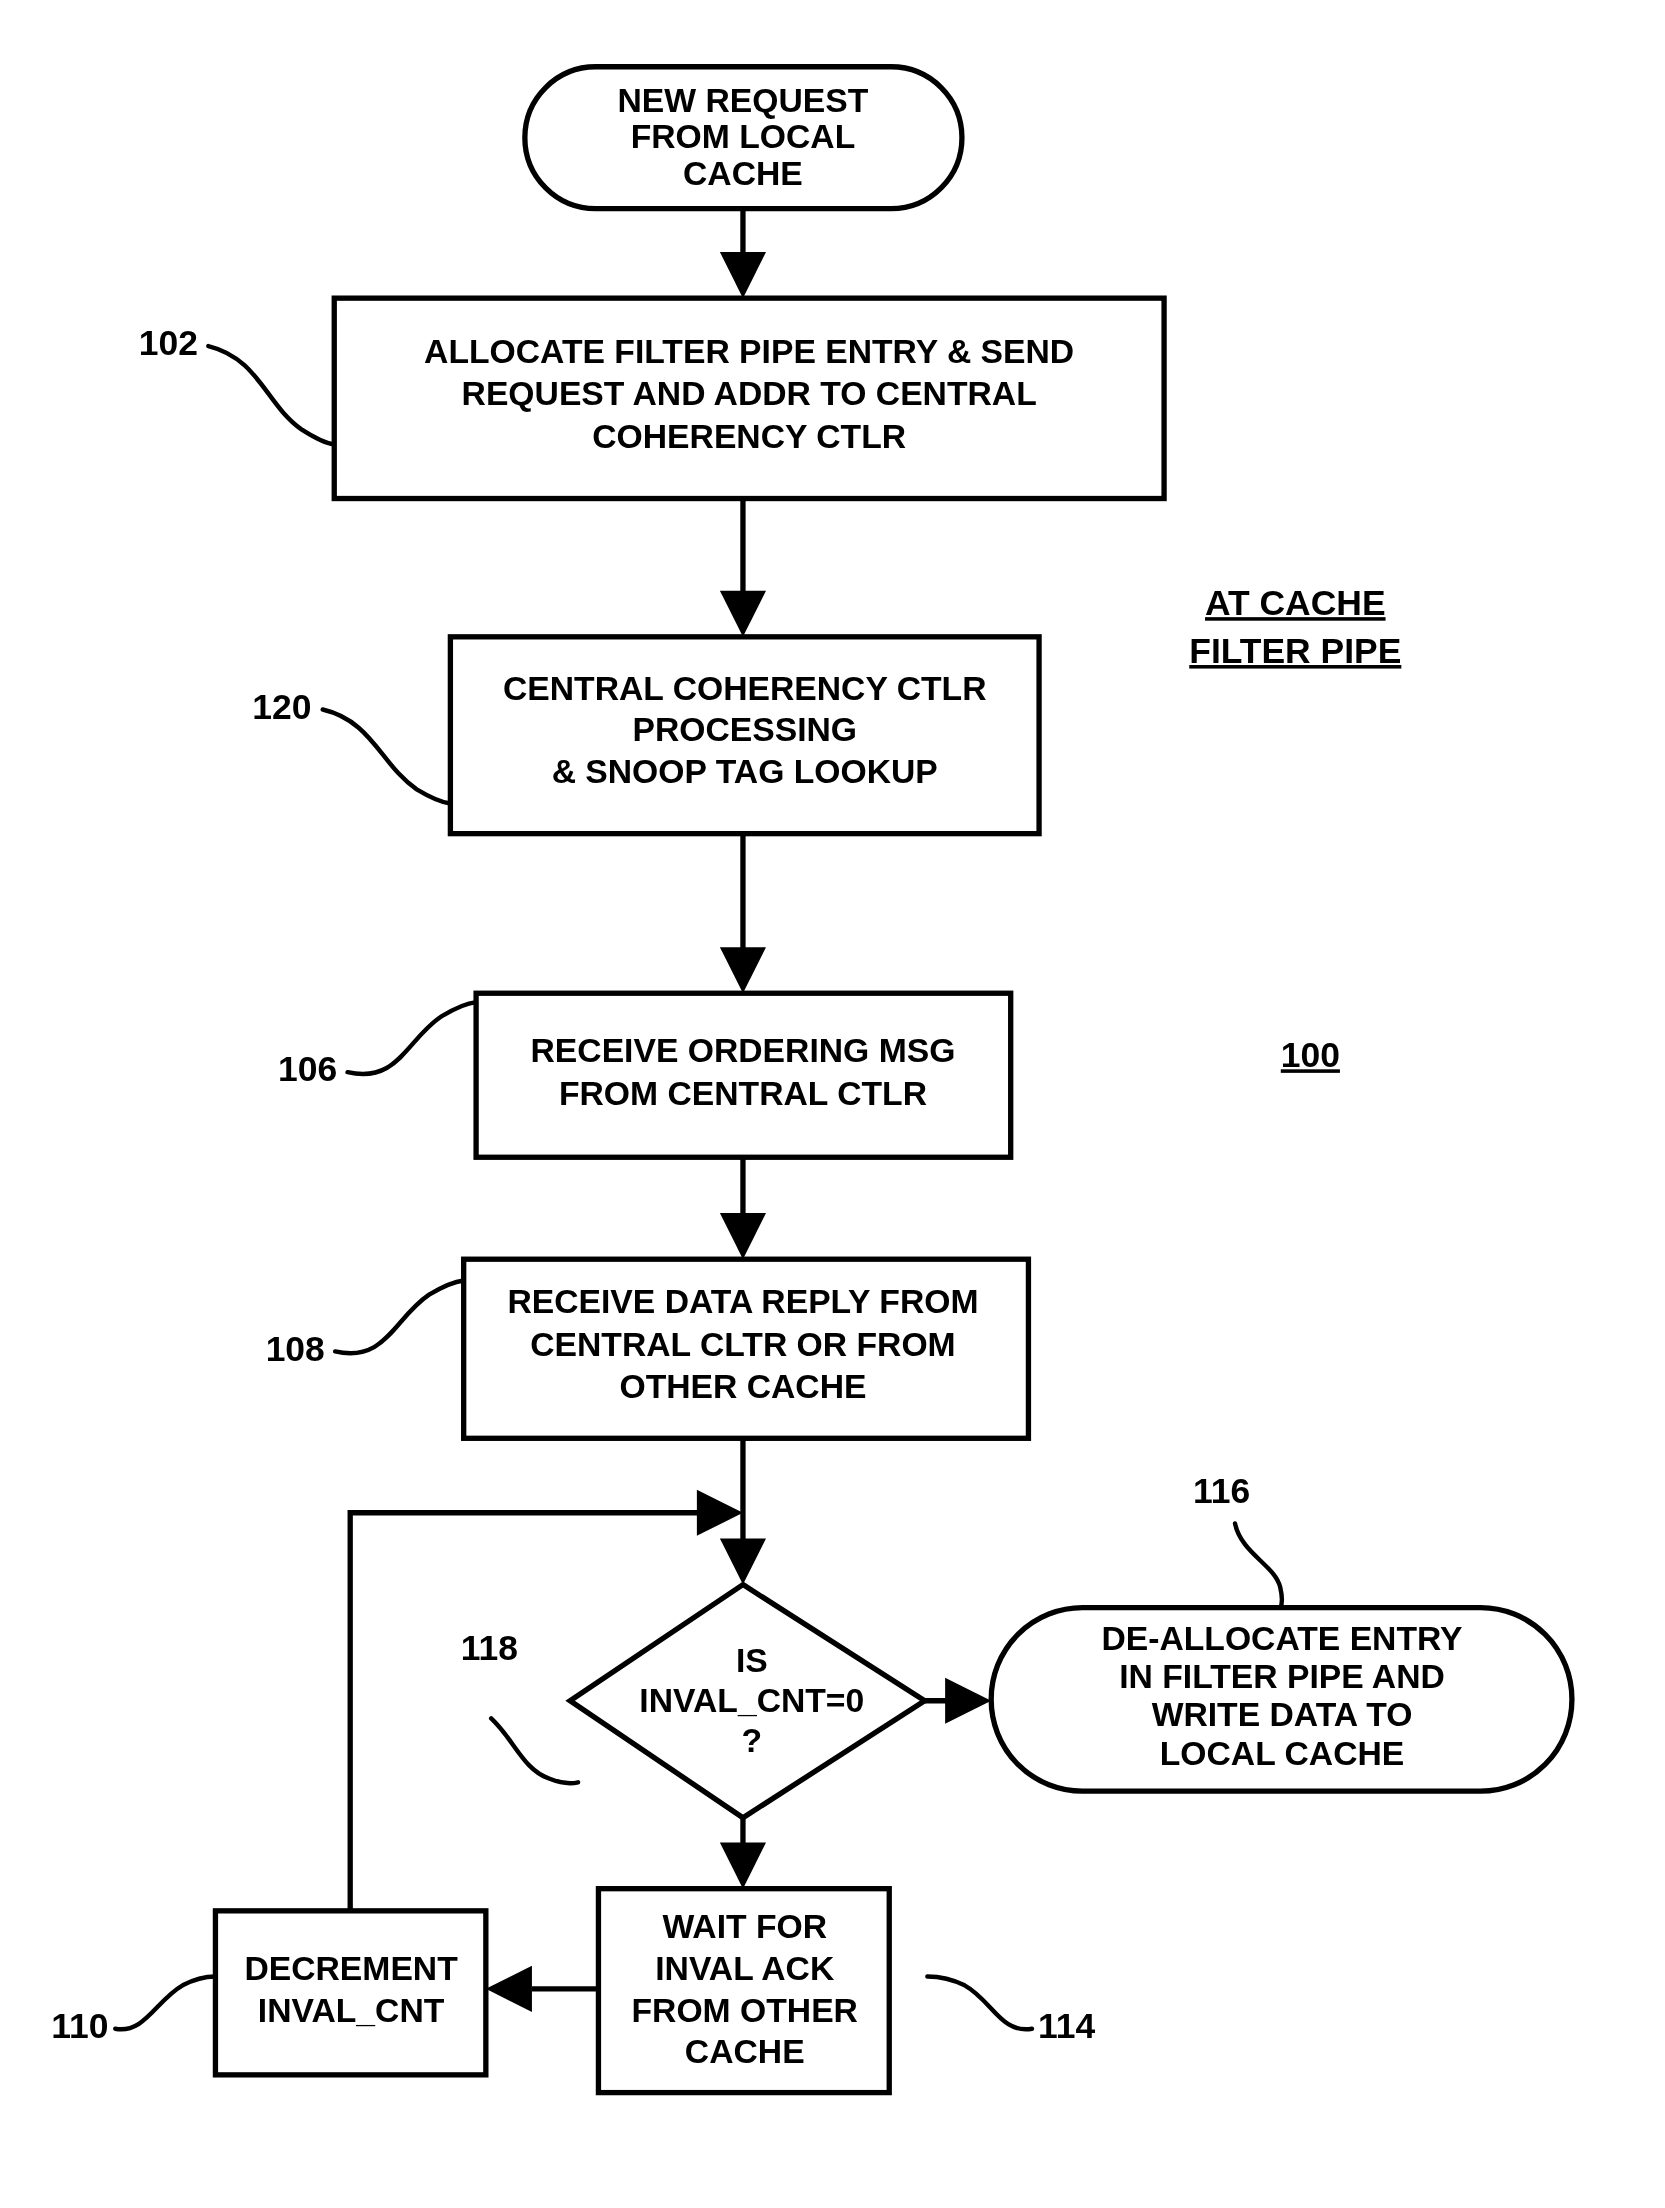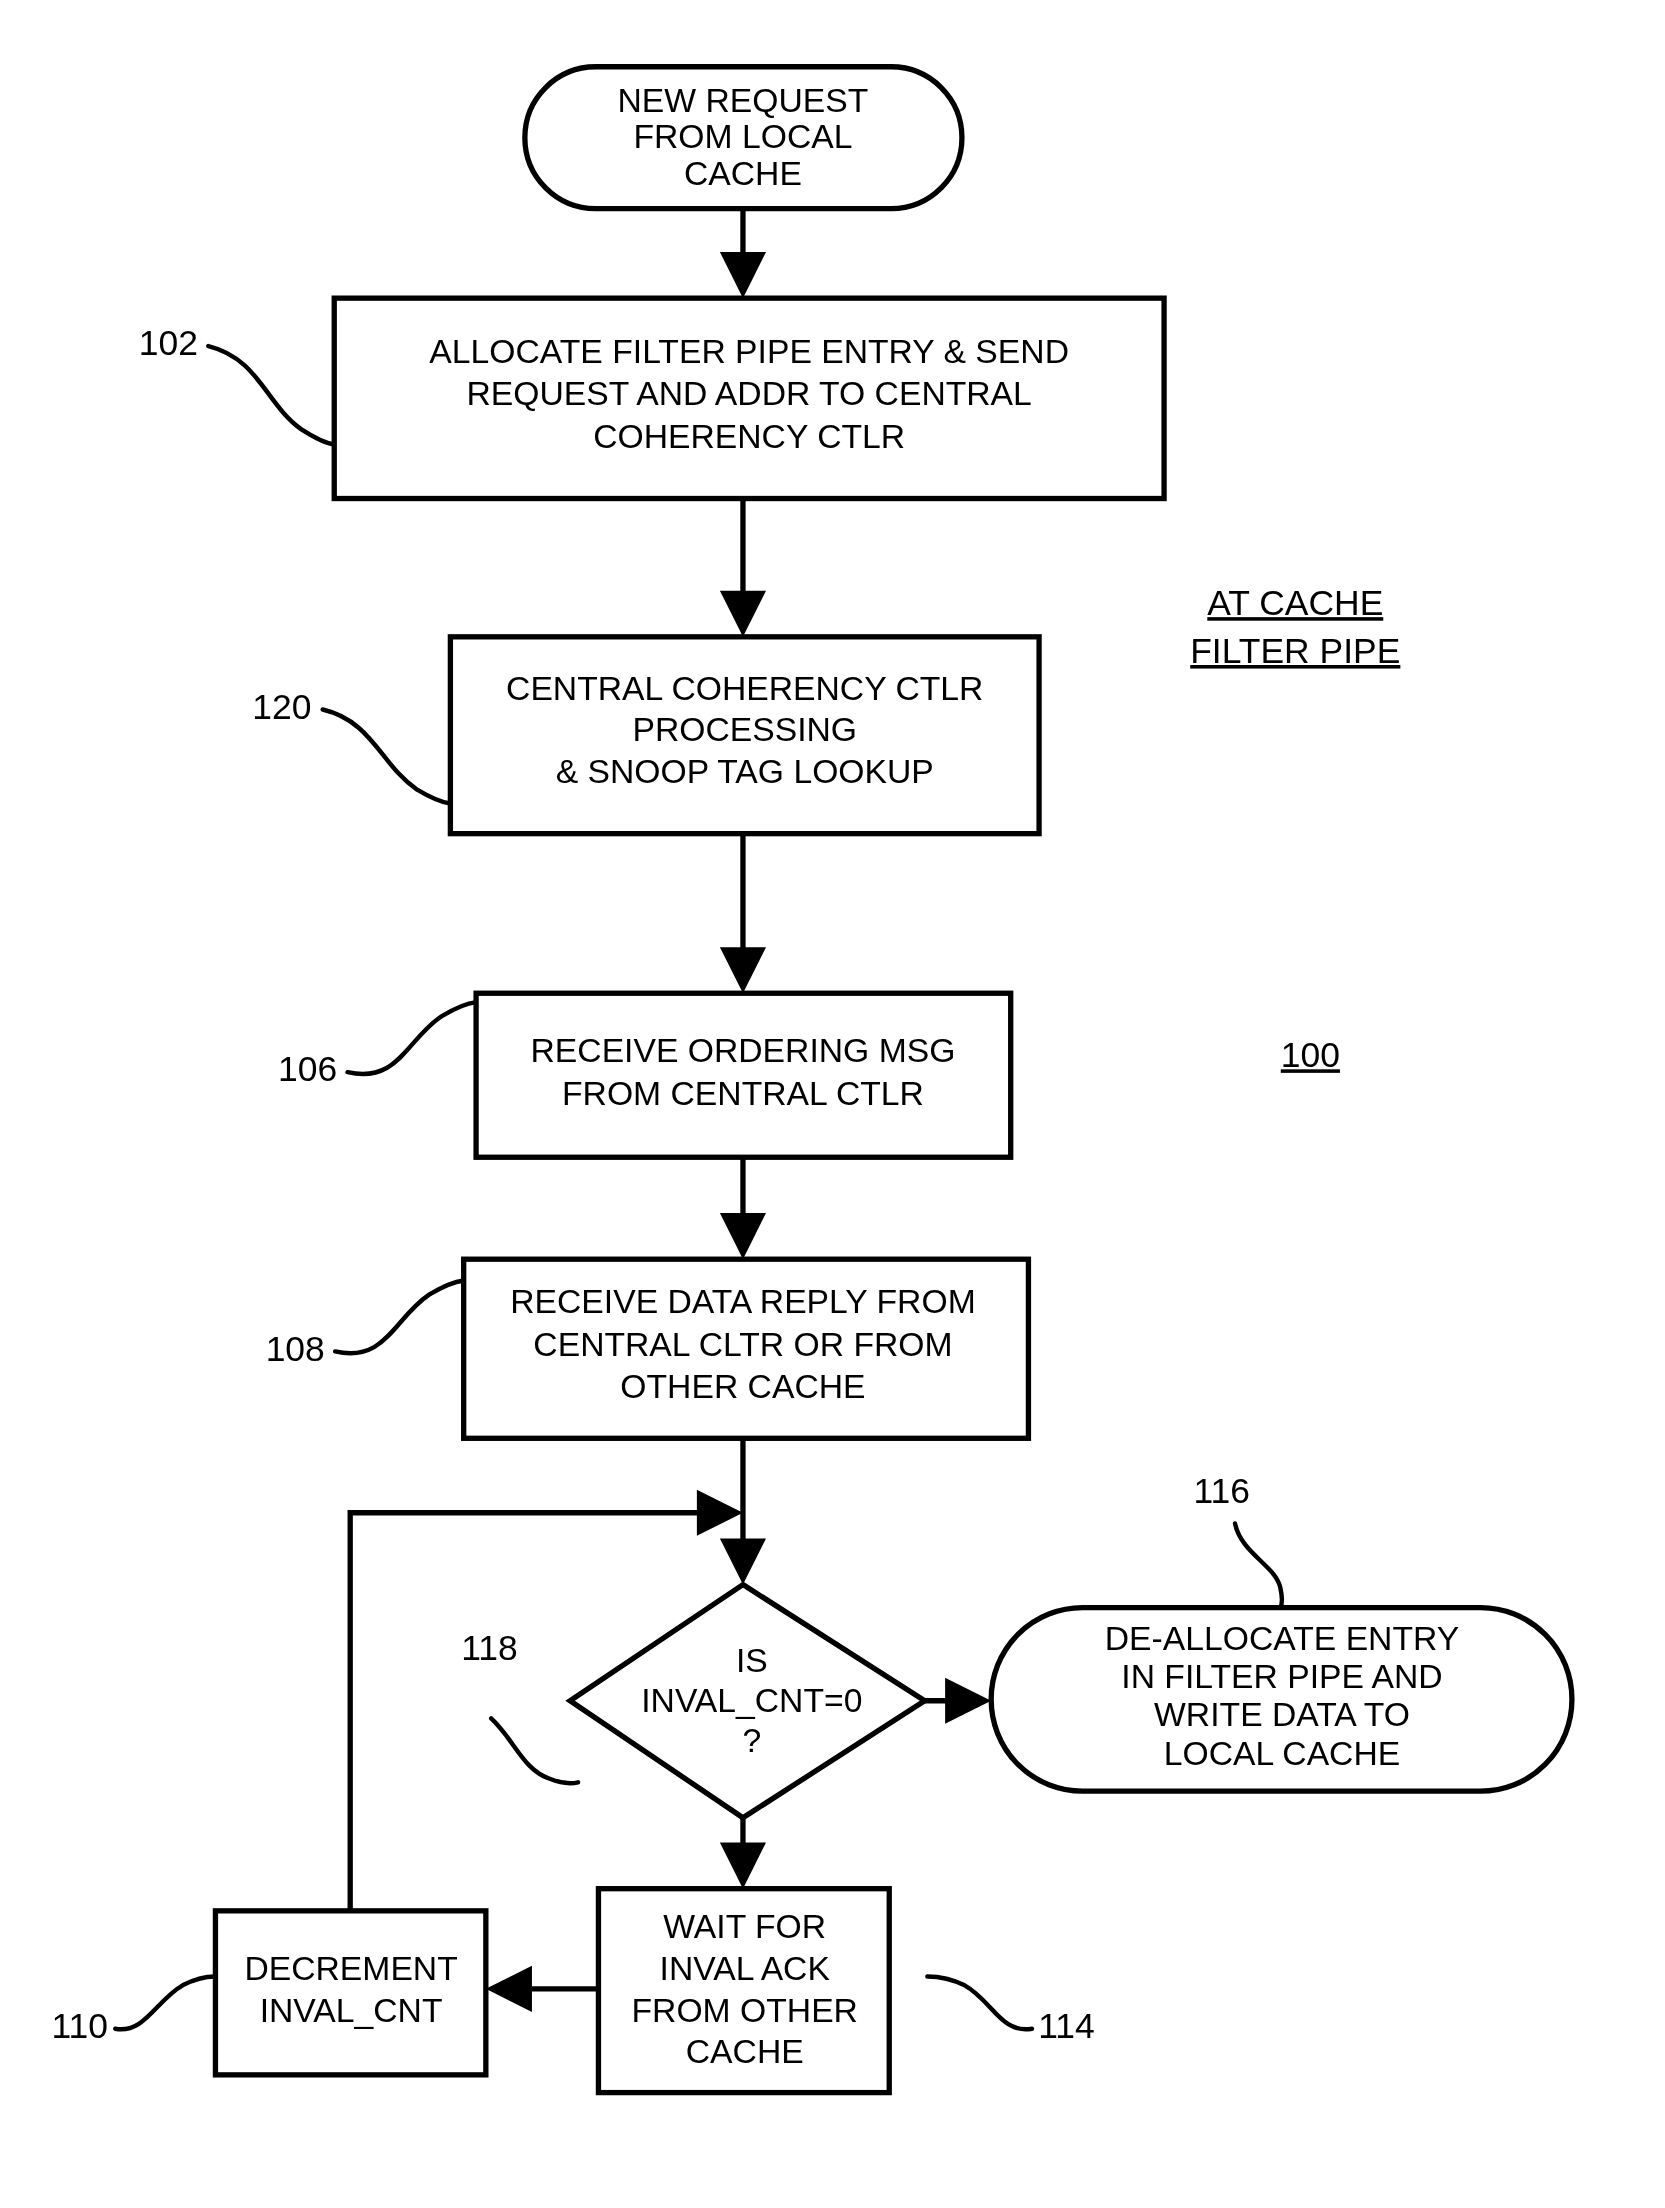--- a/index.html
+++ b/index.html
@@ -11,20 +11,21 @@
     width: 1665px;
     height: 2209px;
     font-family: "Liberation Sans", sans-serif;
     overflow: hidden;
   }
   #figure {
     position: relative;
     width: 1665px;
     height: 2209px;
     background: #ffffff;
+    font-weight: bold;
   }
   svg.flow {
     display: block;
     width: 1665px;
     height: 2209px;
   }
   .node-shape {
     fill: #ffffff;
     stroke: #000000;
     stroke-width: 6;

